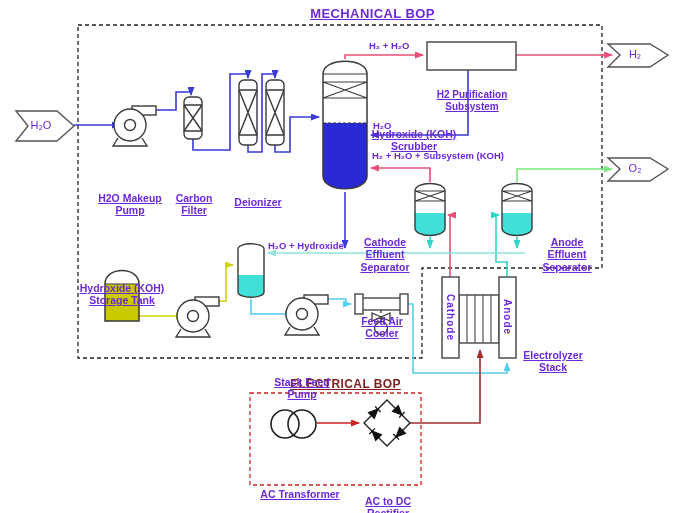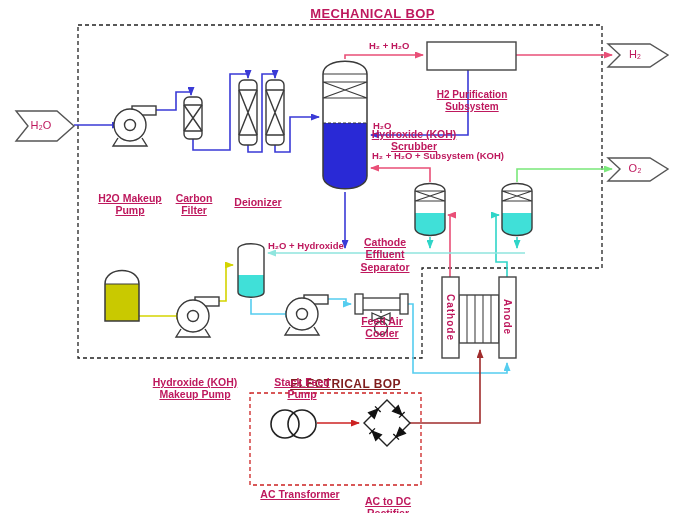--- a/index.html
+++ b/index.html
@@ -1,19 +1,19 @@
 <!DOCTYPE html>
 <html><head>
 <meta charset="utf-8">
 <style>
   html,body{margin:0;padding:0;background:#fff;}
   #canvas{position:relative;width:681px;height:513px;background:#fff;overflow:hidden;
           font-family:"Liberation Sans",sans-serif;}
   #pfd{position:absolute;left:0;top:0;}
-  .lbl{position:absolute;color:#be185d;text-align:center;line-height:1.18;}
+  .lbl{position:absolute;color:#6d28d9;text-align:center;line-height:1.18;}
   .eq{font-weight:bold;font-size:10.5px;text-decoration:underline;margin-top:44px;}
   .st{font-weight:bold;font-size:9.5px;white-space:nowrap;text-align:center;}
   .flag-txt{font-weight:normal;font-size:11px;text-align:center;}
   .title{font-weight:bold;font-size:13px;text-decoration:underline;letter-spacing:.4px;}
   .title-red{color:#7f1d1d;font-size:12px;}
   .vlabel{writing-mode:vertical-rl;display:flex;align-items:center;justify-content:center;
           font-weight:bold;font-size:10px;letter-spacing:1px;text-align:center;}
 </style>
 </head>
 <body>
@@ -219,23 +219,25 @@
 <div class="lbl flag-txt" style="left:18px;top:119px;width:46px;">H₂O</div>
 <div class="lbl flag-txt" style="left:613px;top:48px;width:44px;">H₂</div>
 <div class="lbl flag-txt" style="left:613px;top:162px;width:44px;">O₂</div>
 
 <div class="lbl eq" style="left:90px;top:148px;width:80px;">H2O Makeup Pump</div>
 <div class="lbl eq" style="left:167px;top:148px;width:54px;">Carbon Filter</div>
 <div class="lbl eq" style="left:225px;top:152px;width:66px;">Deionizer</div>
 <div class="lbl eq" style="left:368px;top:84px;width:92px;">Hydroxide (KOH) Scrubber</div>
 <div class="lbl eq" style="left:428px;top:45px;width:88px;font-size:10px;">H2 Purification Subsystem</div>
 <div class="lbl eq" style="left:356px;top:192px;width:58px;">Cathode Effluent Separator</div>
-<div class="lbl eq" style="left:134px;top:332px;width:122px;">Hydroxide (KOH) Makeup Pump</div>
+<div class="lbl eq" style="left:536px;top:192px;width:62px;">Anode Effluent Separator</div>
+<div class="lbl eq" style="left:72px;top:238px;width:100px;">Hydroxide (KOH) Storage Tank</div>
 <div class="lbl eq" style="left:269px;top:332px;width:66px;">Stack Feed Pump</div>
 <div class="lbl eq" style="left:352px;top:271px;width:60px;">Feed Air Cooler</div>
+<div class="lbl eq" style="left:518px;top:305px;width:70px;">Electrolyzer Stack</div>
 <div class="lbl eq" style="left:250px;top:444px;width:100px;">AC Transformer</div>
 <div class="lbl eq" style="left:360px;top:451px;width:56px;">AC to DC Rectifier</div>
 <div class="lbl vlabel" style="left:442px;top:277px;width:17px;height:81px;">Cathode</div>
 <div class="lbl vlabel" style="left:499px;top:277px;width:17px;height:81px;">Anode</div>
 
 <div class="lbl st" style="left:369px;top:40px;">H₂ + H₂O</div>
 <div class="lbl st" style="left:373px;top:120px;">H₂O</div>
 <div class="lbl st" style="left:372px;top:150px;">H₂ + H₂O + Subsystem (KOH)</div>
 <div class="lbl st" style="left:268px;top:240px;">H₂O + Hydroxide</div>
 

